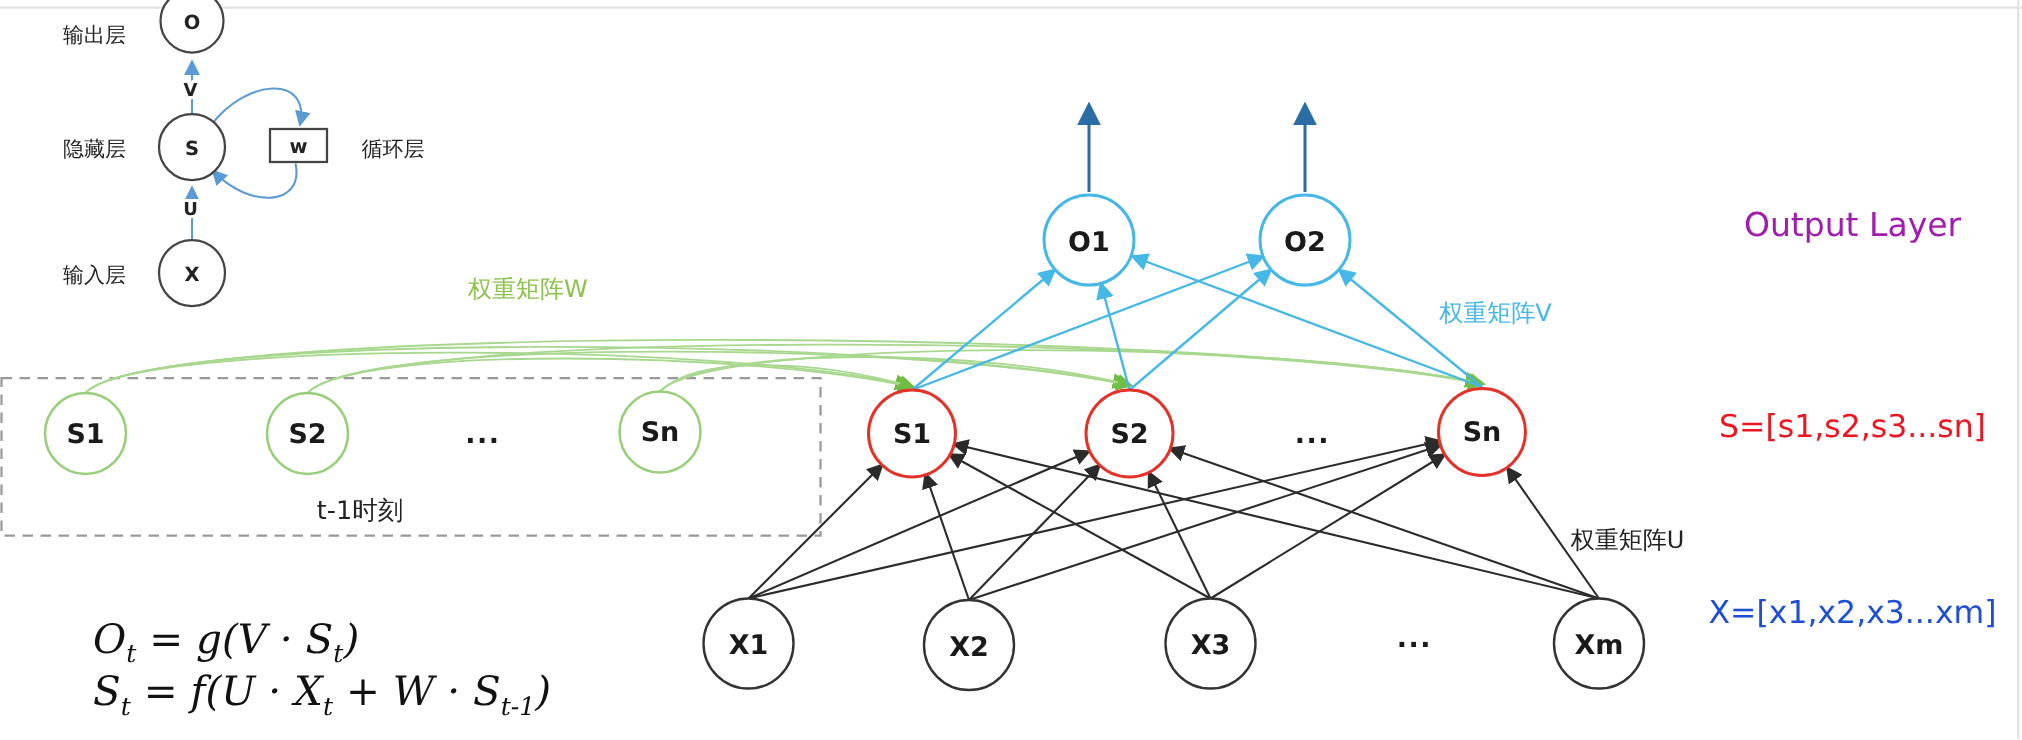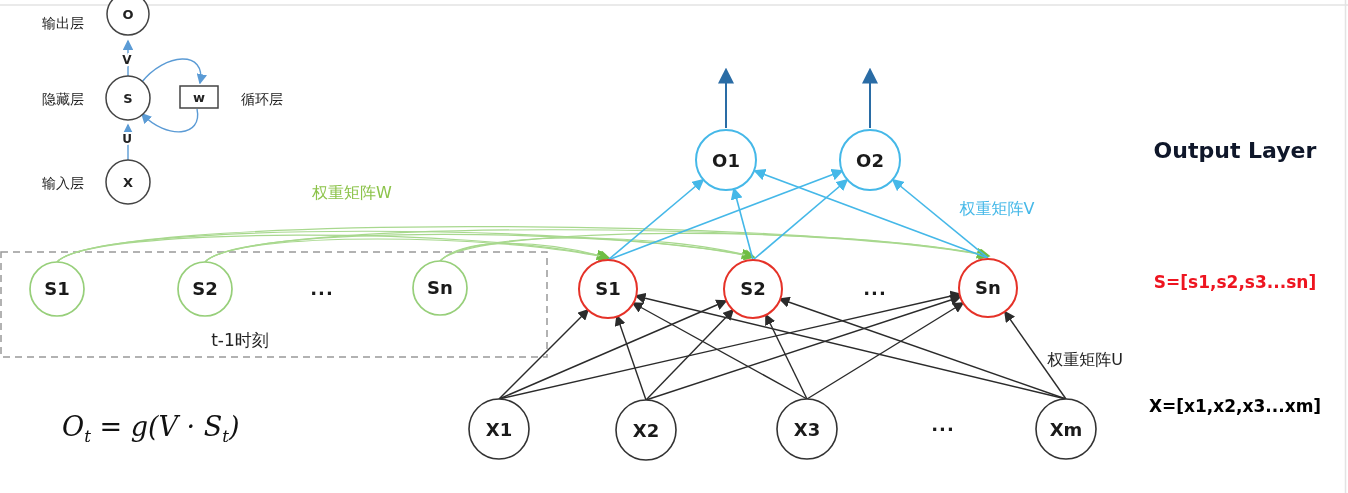--- a/index.html
+++ b/index.html
@@ -6,22 +6,22 @@
   .stage{position:relative;width:1348px;height:493px;background:#fff;overflow:hidden;
          font-family:"DejaVu Sans","Liberation Sans",sans-serif;}
   svg text{font-family:"DejaVu Sans","Liberation Sans",sans-serif;}
   .node-lbl{font-size:18px;font-weight:bold;fill:#1a1a1a;}
   .dots-lbl{font-size:18px;font-weight:bold;fill:#1a1a1a;letter-spacing:1px;}
   .mini-lbl{font-size:14px;fill:#222;}
   .mini-node{font-size:13px;font-weight:bold;fill:#222;}
   .edge-lbl{font-size:12px;font-weight:bold;fill:#222;paint-order:stroke;stroke:#fff;stroke-width:4px;}
   .cn-weight{font-size:16px;}
   .side-panel{position:absolute;left:1128px;width:214px;text-align:center;}
-  .side-title{font-size:22px;font-weight:bold;color:#0f172a;line-height:1.0;}
-  .side-vec{font-size:17px;font-weight:bold;line-height:1.0;}
+  .side-title{font-size:22px;font-weight:normal;color:#a21caf;line-height:1.0;}
+  .side-vec{font-size:21px;font-weight:normal;line-height:1.0;}
   .formula{position:absolute;left:62px;font-style:italic;font-size:27px;color:#111;
            font-family:"DejaVu Serif","Liberation Serif",serif;white-space:nowrap;}
   .formula sub{font-size:62%;font-style:italic;}
 </style>
 </head>
 <body>
 
 <div class="stage">
 
 <svg width="1348" height="493" viewBox="0 0 1348 493">
@@ -157,20 +157,21 @@
 </svg>
 
 
 <div class="side-panel" style="top:140px;">
   <div class="side-title">Output Layer</div>
 </div>
 <div class="side-panel" style="top:268px;">
   <div class="side-vec" style="color:#ee1520;margin-top:6px;">S=[s1,s2,s3...sn]</div>
 </div>
 <div class="side-panel" style="top:390px;">
-  <div class="side-vec" style="color:#000000;margin-top:8px;">X=[x1,x2,x3...xm]</div>
+  <div class="side-vec" style="color:#1d4ed8;margin-top:8px;">X=[x1,x2,x3...xm]</div>
 </div>
 
 
 <div class="formula" style="top:411px;"><span>O</span><sub>t</sub><span> = g(V · S</span><sub>t</sub><span>)</span></div>
 
+<div class="formula" style="top:446px;"><span>S</span><sub>t</sub><span> = f(U · X</span><sub>t</sub><span> + W · S</span><sub>t-1</sub><span>)</span></div>
 
 </div>
 
 </body></html>

